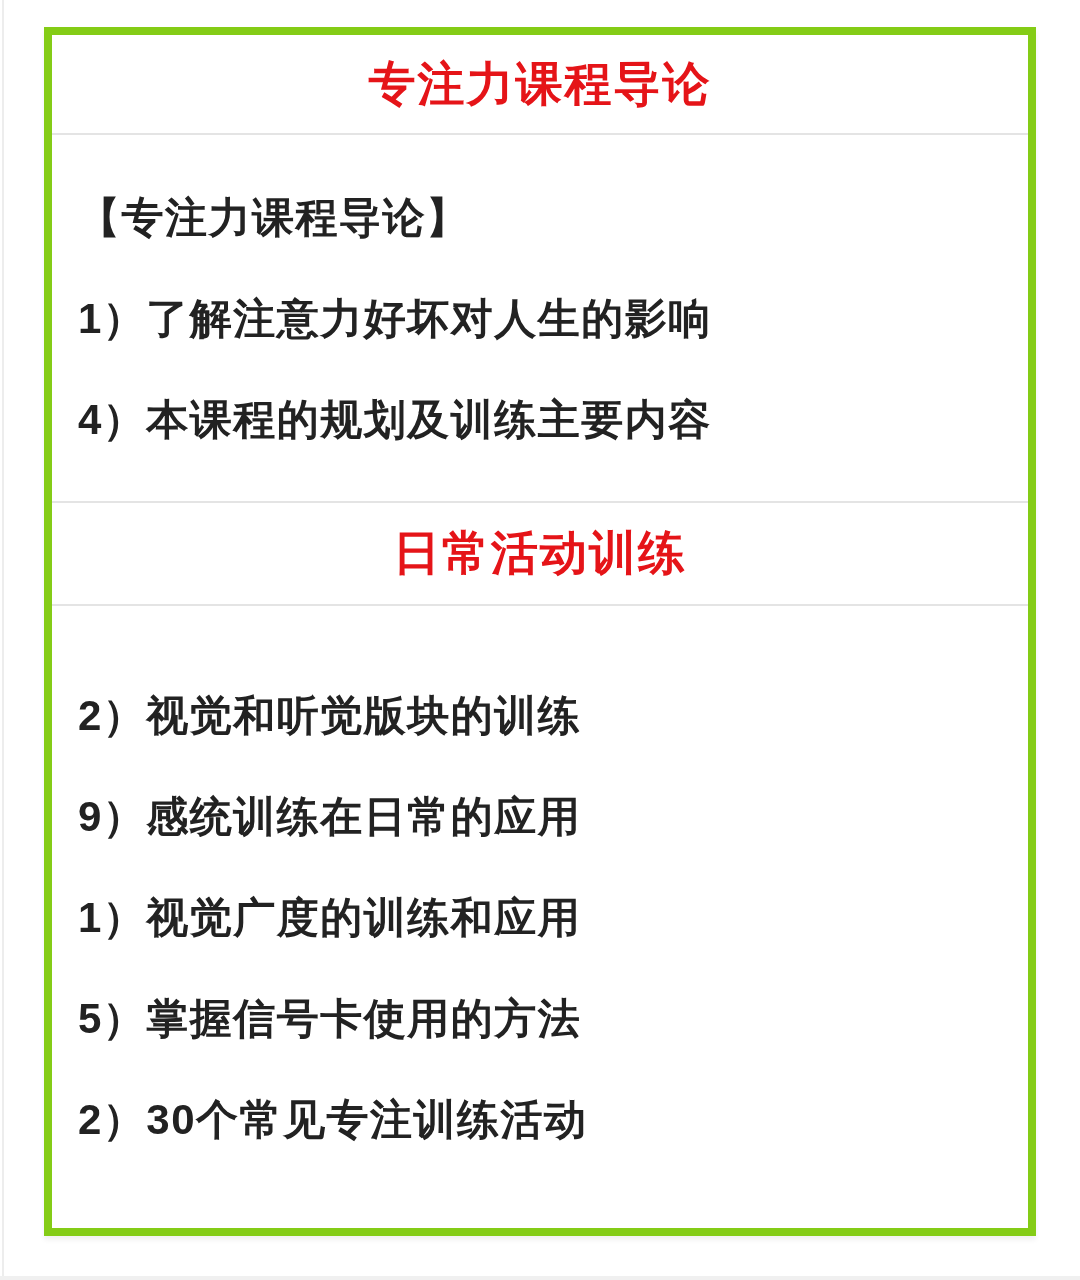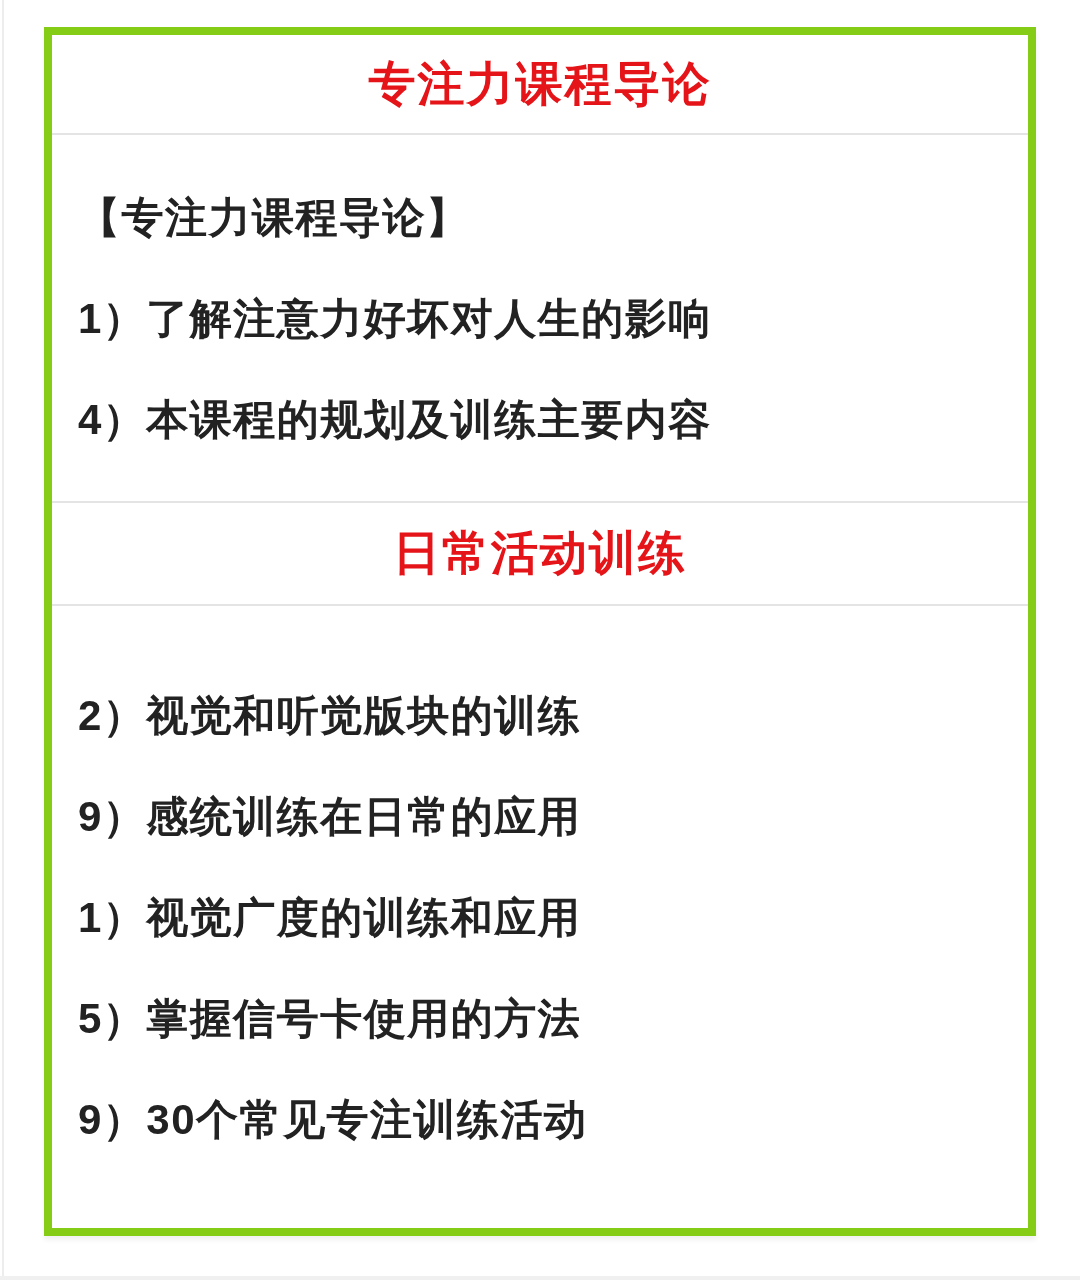--- a/index.html
+++ b/index.html
@@ -102,18 +102,18 @@
 
   <div class="row header-row header-row-2">
     <span>日常活动训练</span>
   </div>
 
   <div class="row body-row body-row-2">
     <div class="line">2）视觉和听觉版块的训练</div>
     <div class="line">9）感统训练在日常的应用</div>
     <div class="line">1）视觉广度的训练和应用</div>
     <div class="line">5）掌握信号卡使用的方法</div>
-    <div class="line">9）30个常见专注训练活动</div>
+    <div class="line">2）30个常见专注训练活动</div>
   </div>
 
 </div>
 
 <div class="bottom-band"></div>
 
 </body></html>

